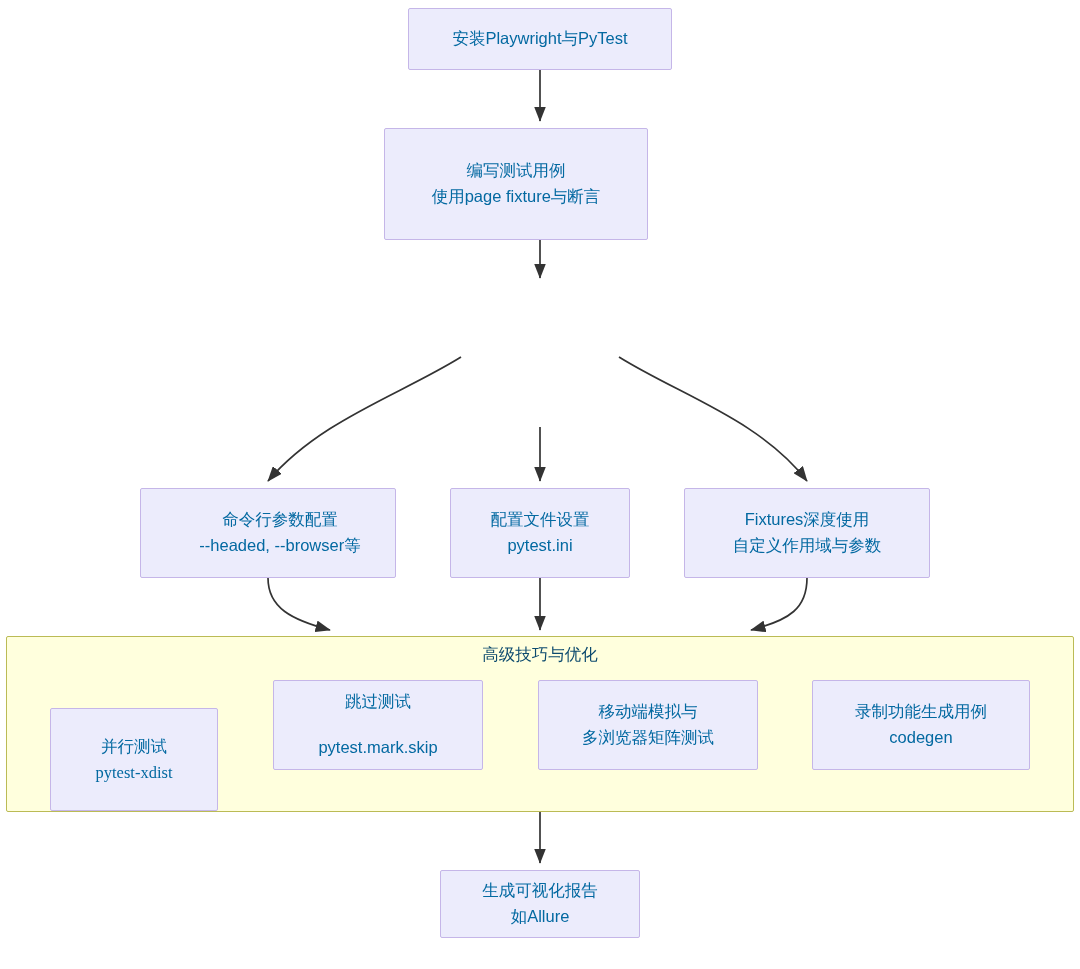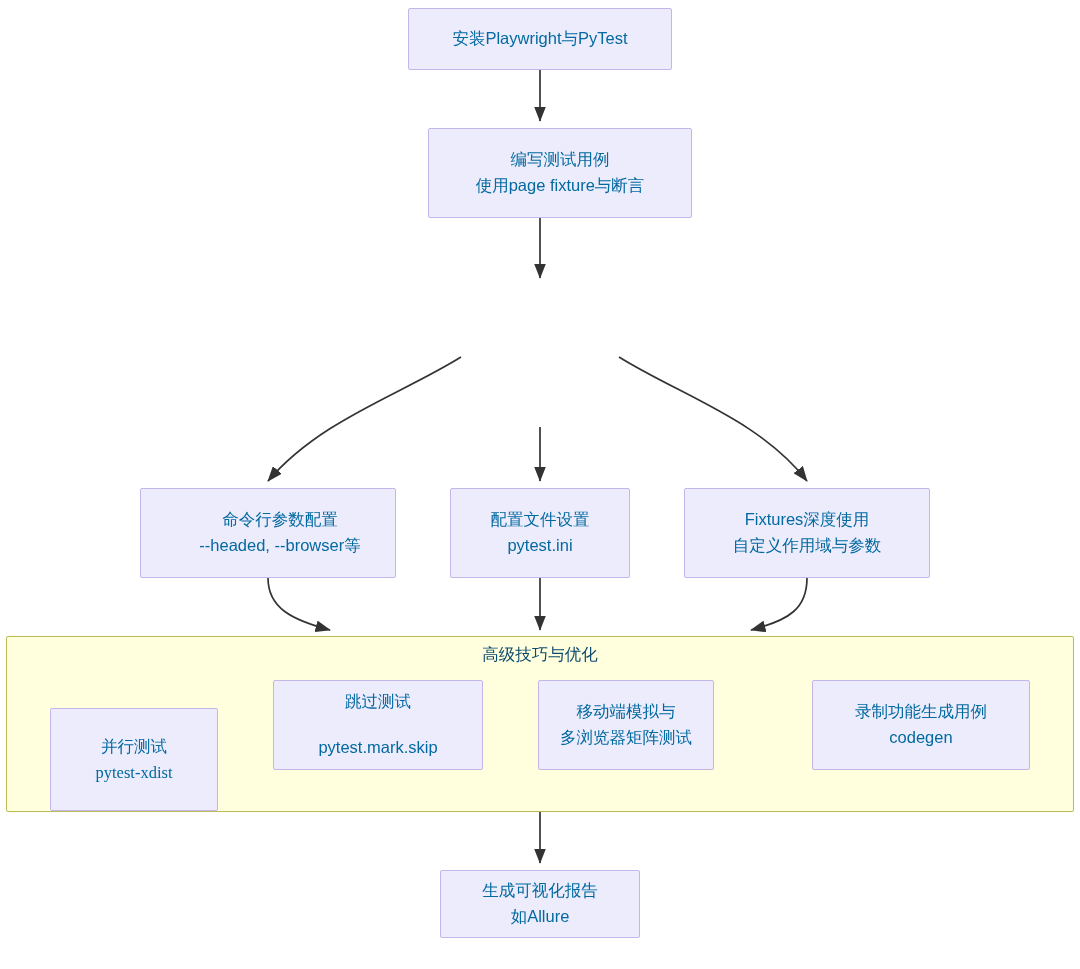--- a/index.html
+++ b/index.html
@@ -134,21 +134,21 @@
 
     <path class="edge-path" d="M 807,578 C 807,608 790,620 751,630" marker-end="url(#arrowhead)"></path>
 
     <path class="edge-path" d="M 540,812 L 540,863" marker-end="url(#arrowhead)"></path>
   </svg>
 
   <div class="node" style="left:408px; top:8px; width:264px; height:62px;">
     <div class="line">安装Playwright与PyTest</div>
   </div>
 
-  <div class="node" style="left:428px; top:128px; width:264px; height:90px;">
+  <div class="node" style="left:384px; top:128px; width:264px; height:112px;">
     <div class="line">编写测试用例</div>
     <div class="line">使用page fixture与断言</div>
   </div>
 
 
   <div class="node" style="left:140px; top:488px; width:256px; height:90px;padding-left:24px;">
     <div class="line">命令行参数配置</div>
     <div class="line">--headed, --browser等</div>
   </div>
 
@@ -169,21 +169,21 @@
   <div class="node inner" style="left:50px; top:708px; width:168px; height:103px;font-family:Liberation Serif, serif;">
     <div class="line">并行测试</div>
     <div class="line">pytest-xdist</div>
   </div>
 
   <div class="node inner" style="left:273px; top:680px; width:210px; height:90px;gap:20px;">
     <div class="line">跳过测试</div>
     <div class="line">pytest.mark.skip</div>
   </div>
 
-  <div class="node inner" style="left:538px; top:680px; width:176px; height:90px;">
+  <div class="node inner" style="left:538px; top:680px; width:220px; height:90px;">
     <div class="line">移动端模拟与</div>
     <div class="line">多浏览器矩阵测试</div>
   </div>
 
   <div class="node inner" style="left:812px; top:680px; width:218px; height:90px;">
     <div class="line">录制功能生成用例</div>
     <div class="line">codegen</div>
   </div>
 
   <div class="node" style="left:440px; top:870px; width:200px; height:68px;">

